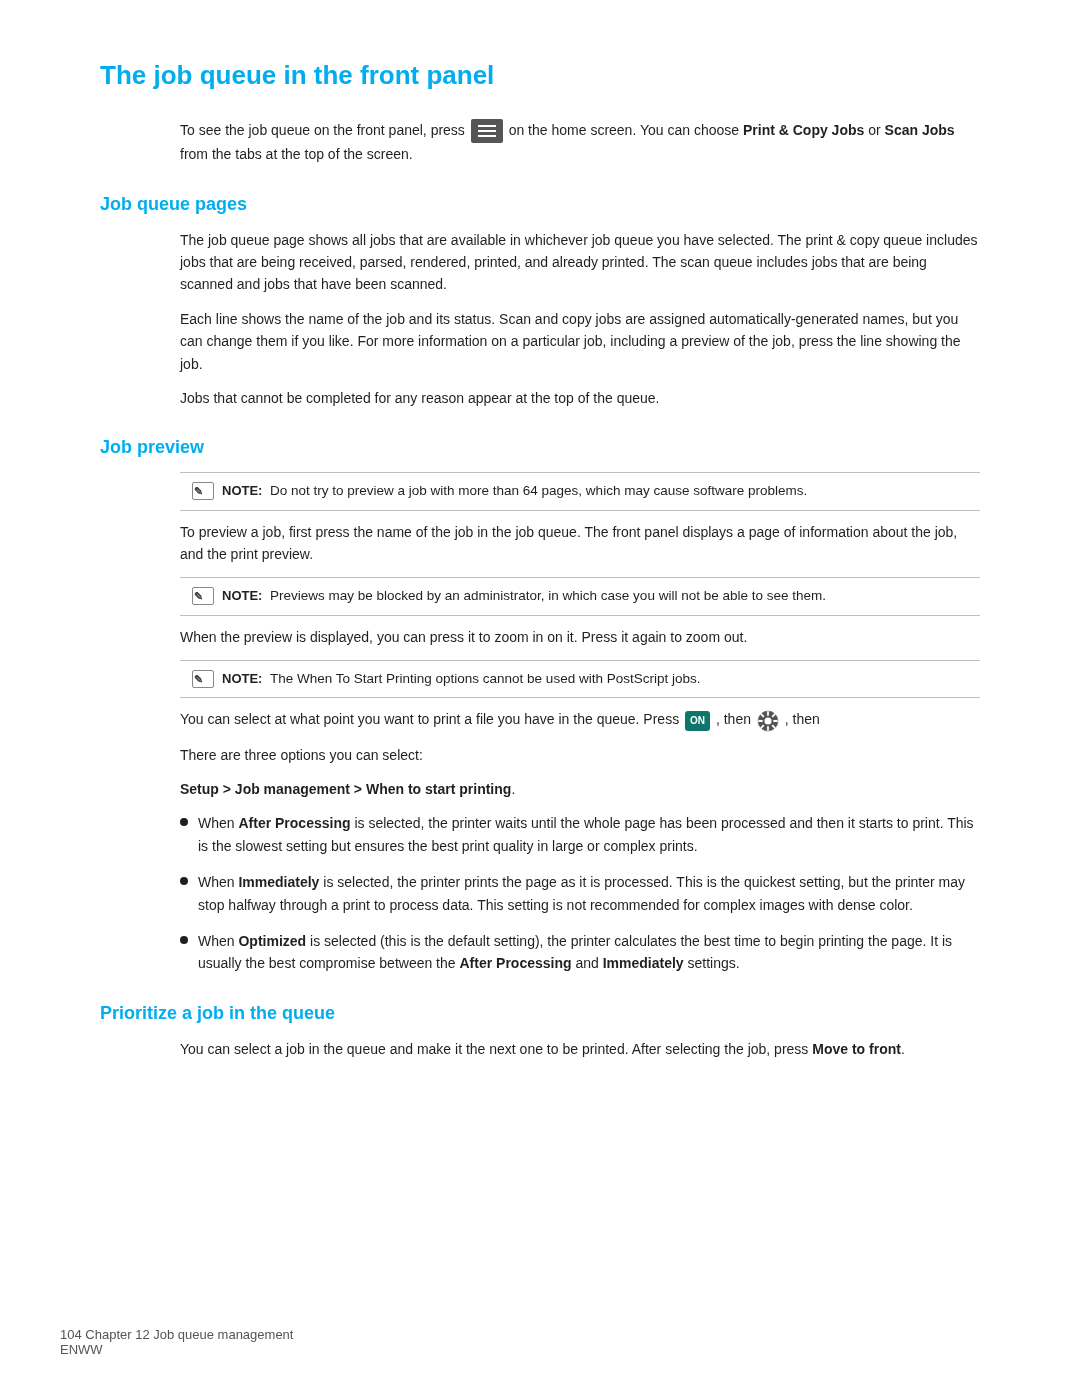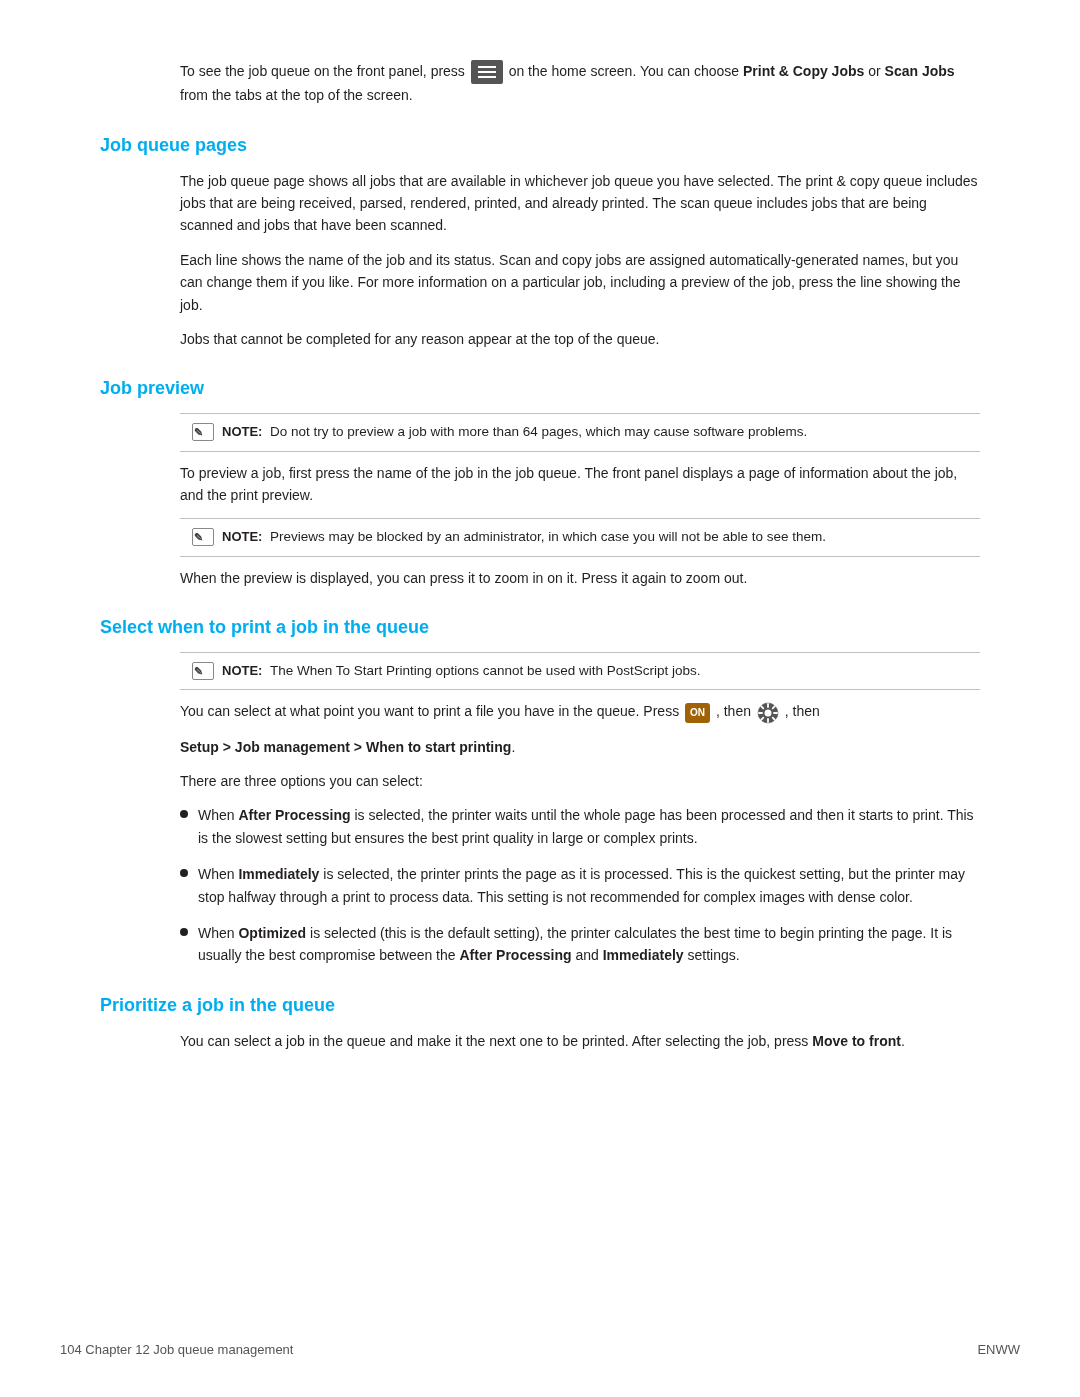--- a/index.html
+++ b/index.html
@@ -119,21 +119,21 @@
     }
 
     .inline-icon {
       display: inline-block;
       vertical-align: middle;
       margin: 0 2px;
     }
 
     .icon-on {
       display: inline-block;
-      background: #a16207;
+      background: #0f766e;
       color: white;
       font-size: 10px;
       font-weight: bold;
       padding: 2px 5px;
       border-radius: 3px;
       vertical-align: middle;
       font-family: Arial, sans-serif;
     }
 
     .nav-arrow-left {
@@ -162,20 +162,21 @@
       position: absolute;
       bottom: 40px;
       left: 0;
       right: 0;
       display: flex;
       justify-content: space-between;
       padding: 0 60px;
       font-size: 13px;
       color: #555;
       border-top: none;
+      flex-direction: column;
     }
 
     .footer-left {
       font-size: 13px;
     }
 
     .footer-right {
       font-size: 13px;
     }
 
@@ -196,20 +197,21 @@
 
     .queue-icon svg {
       display: block;
     }
   </style>
 </head>
 <body>
 
 <div class="page">
 
+  <h1 class="page-title">The job queue in the front panel</h1>
 
   <div class="intro-text">
     <span>To see the job queue on the front panel, press</span>
     
     <span class="queue-icon inline-icon">
       <svg width="24" height="20" viewBox="0 0 24 20">
         <rect width="24" height="20" rx="2" fill="#555"></rect>
         <rect x="3" y="4" width="18" height="2" fill="white"></rect>
         <rect x="3" y="9" width="18" height="2" fill="white"></rect>
         <rect x="3" y="14" width="18" height="2" fill="white"></rect>
@@ -251,21 +253,20 @@
           <text x="2" y="13" font-family="Arial" font-size="11" font-weight="bold" fill="#444">✎</text>
         </svg>
       </span>
       <span><span class="note-label">NOTE:</span>&nbsp;&nbsp;Previews may be blocked by an administrator, in which case you will not be able to see them.</span>
     </div>
 
     <p>When the preview is displayed, you can press it to zoom in on it. Press it again to zoom out.</p>
 
   </div>
 
-  <h2 class="section-heading">Select when to print a job in the queue</h2>
   <div class="section-body">
 
     <div class="note-box">
       <span class="note-icon">
         <svg viewBox="0 0 22 18" fill="none" xmlns="http://www.w3.org/2000/svg">
           <rect x="0.5" y="0.5" width="21" height="17" rx="1.5" fill="white" stroke="#888"></rect>
           <text x="2" y="13" font-family="Arial" font-size="11" font-weight="bold" fill="#444">✎</text>
         </svg>
       </span>
       <span><span class="note-label">NOTE:</span>&nbsp;&nbsp;The When To Start Printing options cannot be used with PostScript jobs.</span>
@@ -277,25 +278,25 @@
       <span class="icon-on inline-icon">ON</span>
       <span>, then </span>
       
       <svg class="gear-svg" viewBox="0 0 22 22" fill="none" xmlns="http://www.w3.org/2000/svg">
         <circle cx="11" cy="11" r="10" fill="#555" stroke="#555" stroke-width="0.5"></circle>
         <circle cx="11" cy="11" r="3.5" fill="white"></circle>
         <path d="M11 2v3M11 17v3M2 11h3M17 11h3M4.2 4.2l2.1 2.1M15.7 15.7l2.1 2.1M4.2 17.8l2.1-2.1M15.7 6.3l2.1-2.1" stroke="white" stroke-width="1.8" stroke-linecap="round"></path>
       </svg>
       <span>, then</span>
     </p>
+    <p>There are three options you can select:</p>
+
     <p>
       <strong>Setup &gt; Job management &gt; When to start printing</strong>.
     </p>
-
-    <p>There are three options you can select:</p>
 
     <ul class="bullet-list">
       <li>
         <span class="bullet-dot"></span>
         <span>When <strong>After Processing</strong> is selected, the printer waits until the whole page has been processed and then it starts to print. This is the slowest setting but ensures the best print quality in large or complex prints.</span>
       </li>
       <li>
         <span class="bullet-dot"></span>
         <span>When <strong>Immediately</strong> is selected, the printer prints the page as it is processed. This is the quickest setting, but the printer may stop halfway through a print to process data. This setting is not recommended for complex images with dense color.</span>
       </li>

